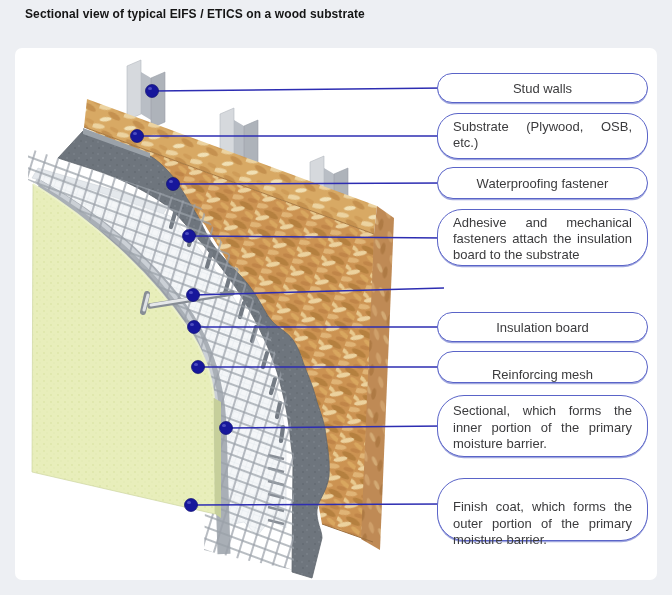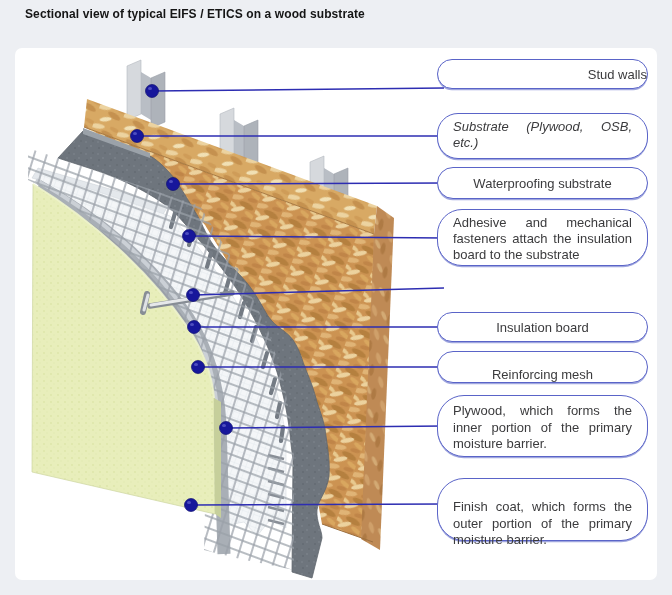--- a/index.html
+++ b/index.html
@@ -210,46 +210,46 @@
     <ellipse cx="171" cy="181.5" rx="2" ry="1.5"></ellipse>
         <ellipse cx="187" cy="233.5" rx="2" ry="1.5"></ellipse>
     <ellipse cx="191" cy="292.5" rx="2" ry="1.5"></ellipse>
         <ellipse cx="192" cy="324.5" rx="2" ry="1.5"></ellipse>
     <ellipse cx="196" cy="364.5" rx="2" ry="1.5"></ellipse>
         <ellipse cx="224" cy="425.5" rx="2" ry="1.5"></ellipse>
     <ellipse cx="189" cy="502.5" rx="2" ry="1.5"></ellipse>
   </g>
 </svg>
 
-  <div class="pill center" style="top:11px;height:30px;border-radius:15px;justify-content:flex-end;">
+  <div class="pill center" style="top:25px;height:30px;border-radius:15px;">
     <span>Stud walls</span>
   </div>
 
-  <div class="pill justify" style="top:65px;height:46px;border-radius:21px;font-style:italic;">
+  <div class="pill justify" style="top:65px;height:46px;border-radius:21px;">
     <span>Substrate (Plywood, OSB, etc.)</span>
   </div>
 
   <div class="pill center" style="top:119px;height:32px;border-radius:16px;">
-    <span>Waterproofing substrate</span>
+    <span>Waterproofing fastener</span>
   </div>
 
   <div class="pill justify" style="top:161px;height:57px;border-radius:25px;">
     <span>Adhesive and mechanical fasteners attach the insulation board to the substrate</span>
   </div>
 
 
   <div class="pill center" style="top:264px;height:30px;border-radius:15px;text-align:center;">
     <span>Insulation board</span>
   </div>
 
   <div class="pill center" style="top:303px;height:32px;border-radius:16px;align-items:flex-end;">
     <span>Reinforcing mesh</span>
   </div>
 
   <div class="pill justify" style="top:347px;height:62px;border-radius:27px;padding-top:7px;line-height:16.5px;">
-    <span>Plywood, which forms the inner portion of the primary moisture barrier.</span>
+    <span>Sectional, which forms the inner portion of the primary moisture barrier.</span>
   </div>
 
   <div class="pill justify" style="top:430px;height:63px;border-radius:27px;padding-top:20px;line-height:16.5px;">
     <span>Finish coat, which forms the outer portion of the primary moisture barrier.</span>
   </div>
 
 </div>
 
 </body></html>

